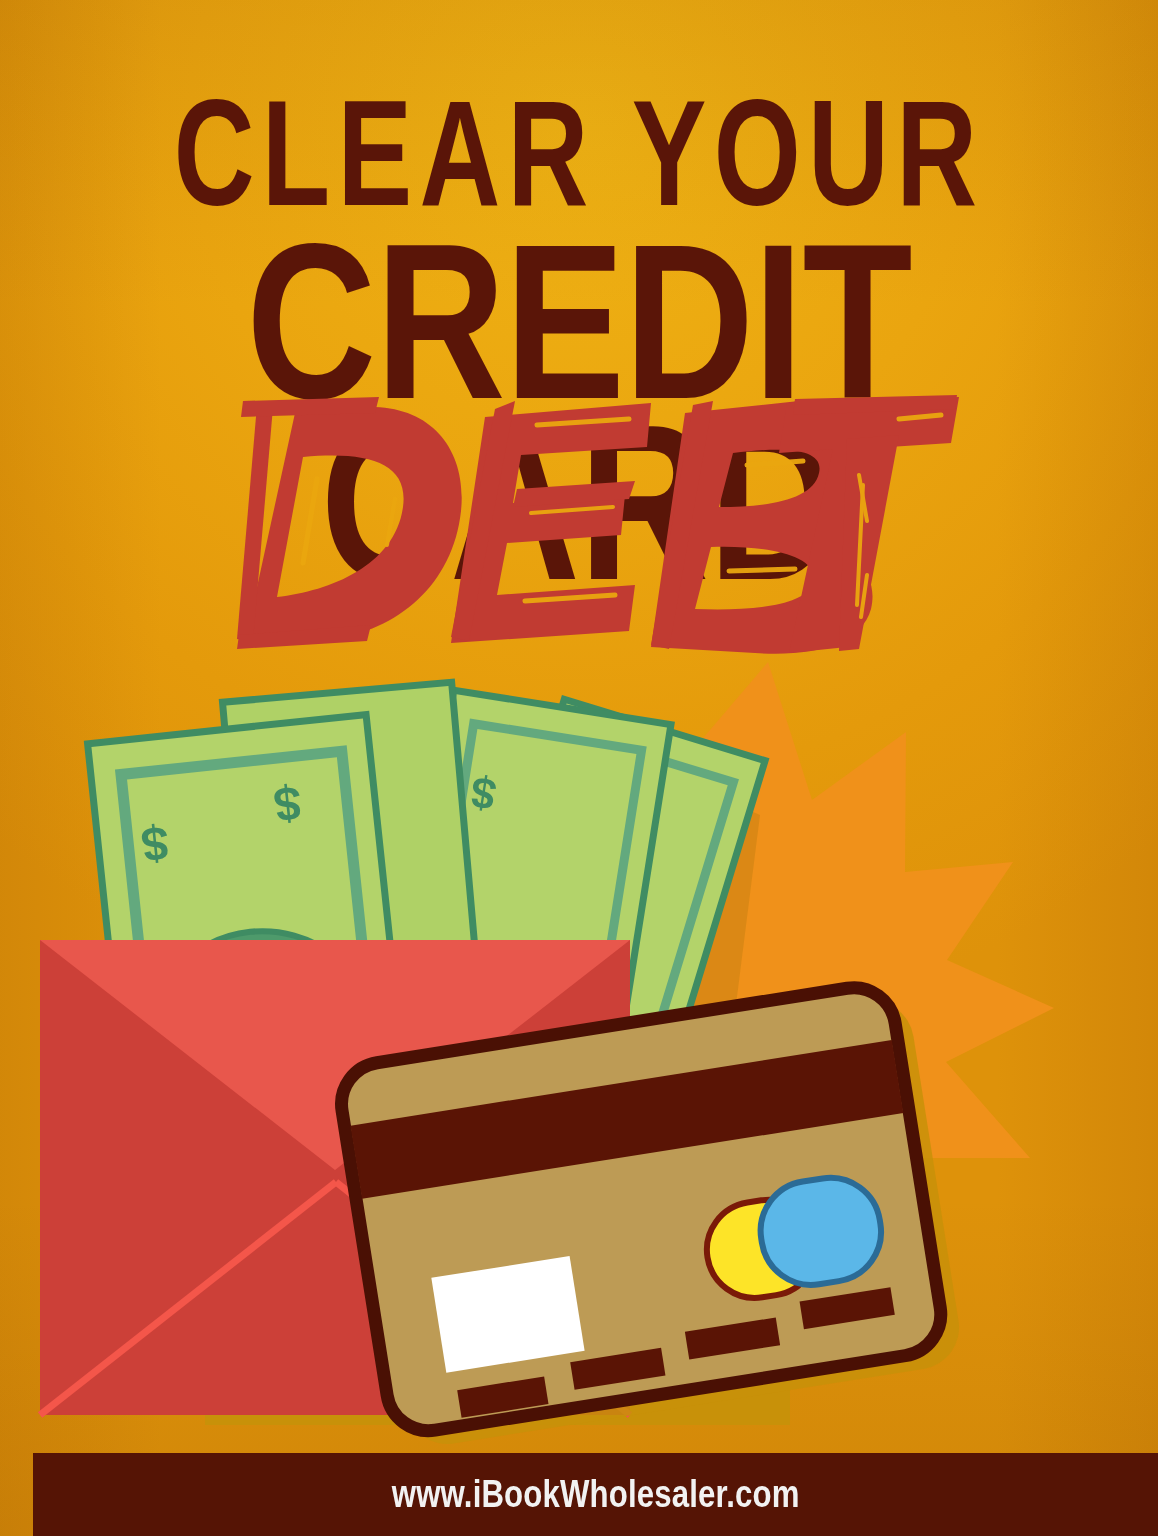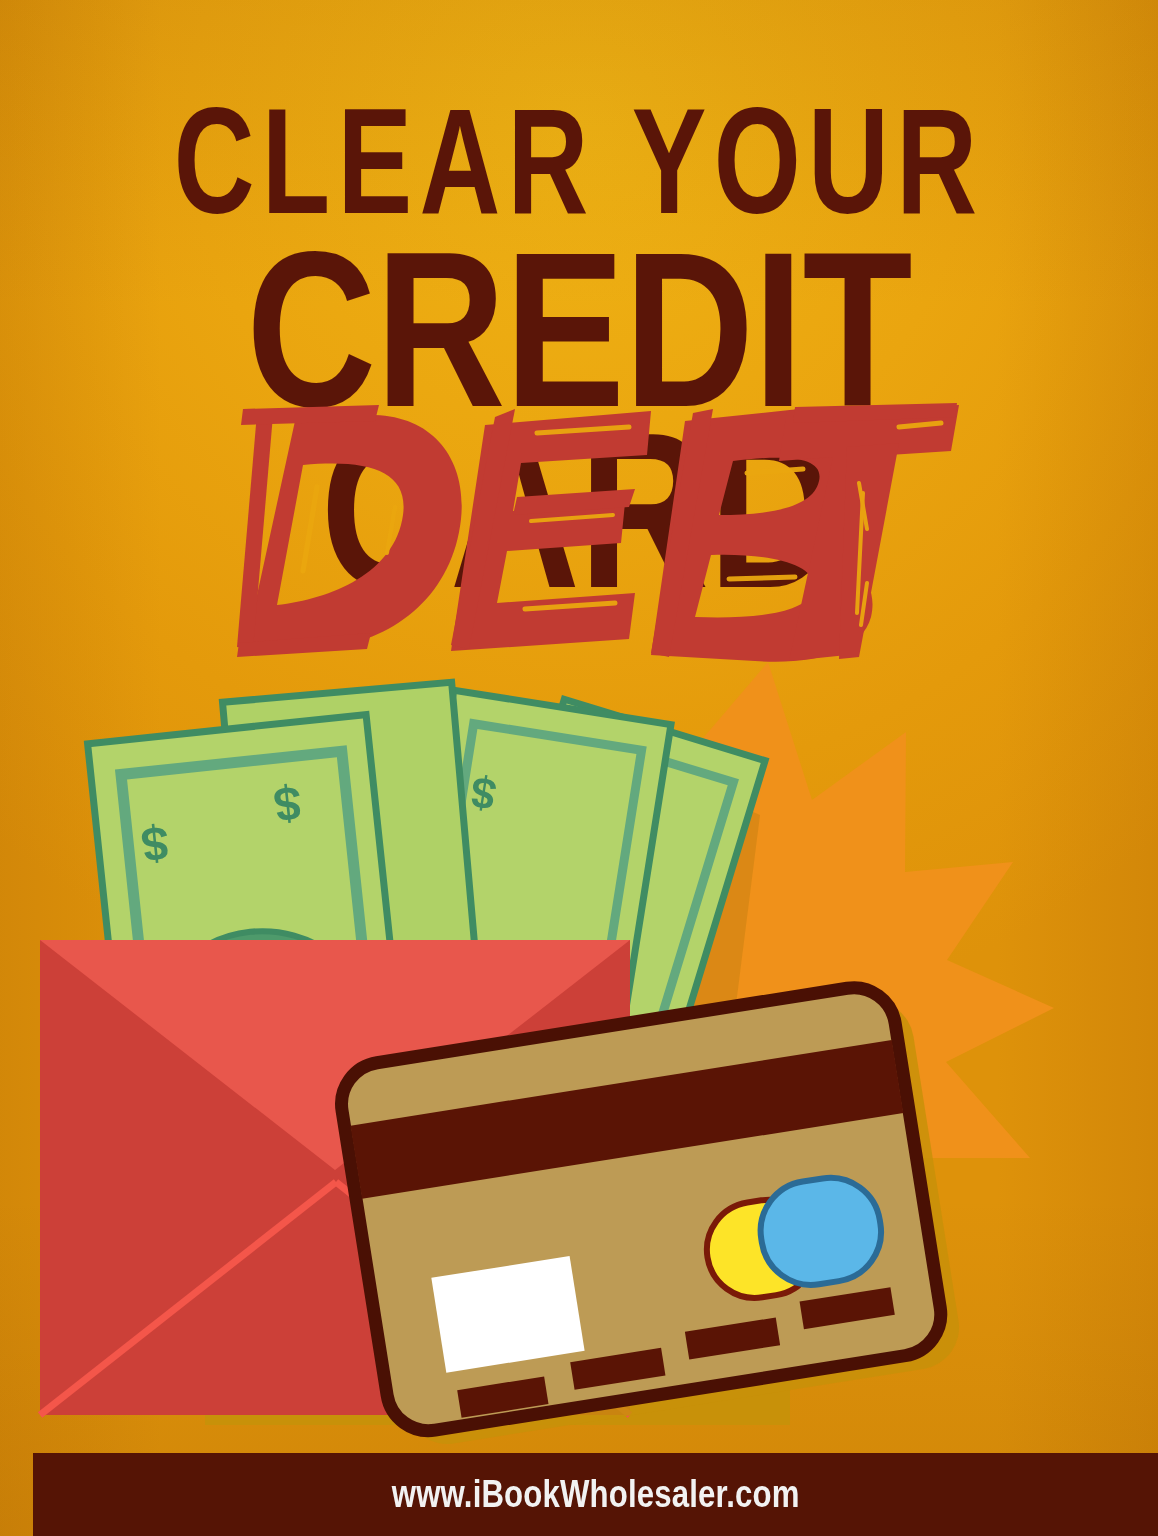--- a/index.html
+++ b/index.html
@@ -14,21 +14,21 @@
     background:linear-gradient(90deg, rgba(150,80,0,.16) 0%, rgba(150,80,0,0) 14%, rgba(150,80,0,0) 86%, rgba(150,80,0,.16) 100%);
     pointer-events:none;
   }
   .bg-vign2{
     position:absolute;inset:0;
     background:linear-gradient(180deg, rgba(120,60,0,.10) 0%, rgba(120,60,0,0) 20%, rgba(120,60,0,0) 78%, rgba(120,60,0,.12) 100%);
     pointer-events:none;
   }
 
   
-  .title-wrap{position:absolute;left:0;right:0;top:8px;height:690px;}
+  .title-wrap{position:absolute;left:0;right:0;top:0;height:690px;}
   .t-line1{
     position:absolute;left:0;right:0;top:88px;text-align:center;
     color:#5A1508;font-weight:700;font-size:140px;line-height:.86;
     letter-spacing:9px;transform:scaleX(.80) scaleY(1.08);transform-origin:50% 0;
   }
   .t-line2{
     position:absolute;left:0;right:0;top:232px;text-align:center;
     color:#5A1508;font-weight:700;font-size:197px;line-height:.82;
     letter-spacing:-1px;transform:scaleX(.915) scaleY(1.12);transform-origin:50% 0;
   }

